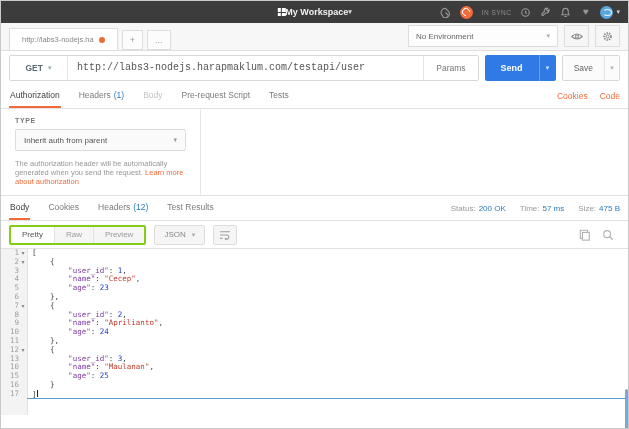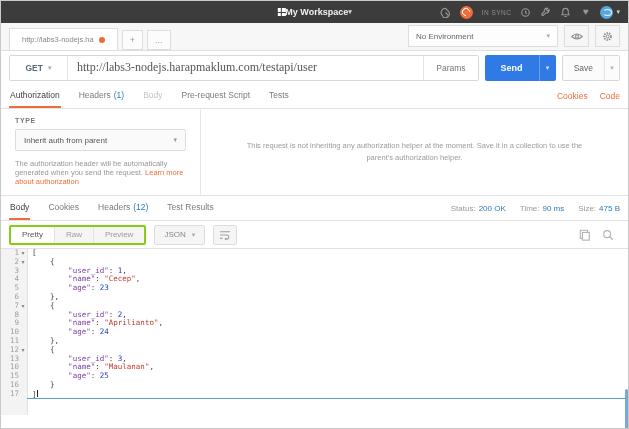--- a/index.html
+++ b/index.html
@@ -32,21 +32,21 @@
   .env-group { margin-left:auto; display:flex; align-items:center; gap:6px; padding-bottom:3px; }
   .env-select { width:150px; height:22px; background:#fdfdfd; border:1px solid #ddd; display:flex; align-items:center; font-size:8px; color:#666; padding:0 7px; cursor:pointer; }
   .env-select .chev { margin-left:auto; color:#aaa; font-size:7px; }
   .sq-btn { width:25px; height:22px; background:#f6f6f6; border:1px solid #ddd; display:flex; align-items:center; justify-content:center; color:#8a8a8a; cursor:pointer; }
 
   
   .reqrow { height:33px; display:flex; align-items:center; padding:0 8px; gap:6px; }
   .url-group { flex:1; height:26px; border:1px solid #d8d8d8; border-radius:2px; display:flex; align-items:stretch; background:#fff; }
   .method { width:58px; display:flex; align-items:center; justify-content:center; gap:5px; font-size:8.5px; font-weight:bold; color:#5e6c78; border-right:1px solid #e4e4e4; cursor:pointer; }
   .method .chev { color:#9aa; font-size:7px; font-weight:normal; }
-  .url-input { flex:1; border:none; outline:none; font-family:Liberation Serif, serif; font-size:12px; color:#555; padding:0 9px; background:transparent; }
+  .url-input { flex:1; border:none; outline:none; font-family:Liberation Mono, monospace; font-size:10px; color:#555; padding:0 9px; background:transparent; }
   .params-btn { border-left:1px solid #e4e4e4; background:none; border-top:none;border-bottom:none;border-right:none; font-size:8.5px; color:#777; padding:0 12px; cursor:pointer; }
   .send-split { height:26px; display:flex; border-radius:2px; overflow:hidden; }
   .send-main { background:var(--send-blue,#2f7ae5); color:#fff; font-size:9px; font-weight:bold; border:none; padding:0 16px; cursor:pointer; }
   .send-arrow { background:var(--send-blue,#2f7ae5); color:#cfe0fa; border:none; border-left:1px solid rgba(255,255,255,.3); width:17px; font-size:7px; cursor:pointer; }
   .save-split { height:26px; display:flex; border:1px solid #d8d8d8; border-radius:2px; overflow:hidden; background:#fbfbfb; }
   .save-main { background:none; border:none; font-size:8.5px; color:#666; padding:0 11px; cursor:pointer; }
   .save-arrow { background:none; border:none; border-left:1px solid #e2e2e2; width:15px; color:#b5b5b5; font-size:7px; cursor:pointer; }
 
   
   .tabline { height:25px; border-bottom:1px solid #e2e2e2; display:flex; align-items:stretch; padding:0 8px; }
@@ -217,41 +217,38 @@
     <div class="auth-left">
       <div class="type-label">TYPE</div>
       <div class="type-select">
         <span>Inherit auth from parent</span>
         <span class="chev">▾</span>
       </div>
       <div class="auth-help">
         <span>The authorization header will be automatically generated when you send the request. </span><a>Learn more about authorization</a>
       </div>
     </div>
-    <div class="auth-right">
-      <div class="inherit-msg">This request is not inheriting any authorization helper at the moment. Save it in a collection to use the parent's authorization helper.</div>
-    </div>
   </div>
 
   <div class="tabline">
     <div class="tb active">Body</div>
     <div class="tb">Cookies</div>
     <div class="tb">
       <span>Headers</span>
       <span class="count">(12)</span>
     </div>
     <div class="tb">Test Results</div>
     <div class="meta">
       <span class="pair">
         <span class="lab">Status:</span>
         <span class="val">200 OK</span>
       </span>
       <span class="pair">
         <span class="lab">Time:</span>
-        <span class="val">90 ms</span>
+        <span class="val">57 ms</span>
       </span>
       <span class="pair">
         <span class="lab">Size:</span>
         <span class="val">475 B</span>
       </span>
     </div>
   </div>
 
   <div class="resptoolbar">
     <div class="seg-group">

